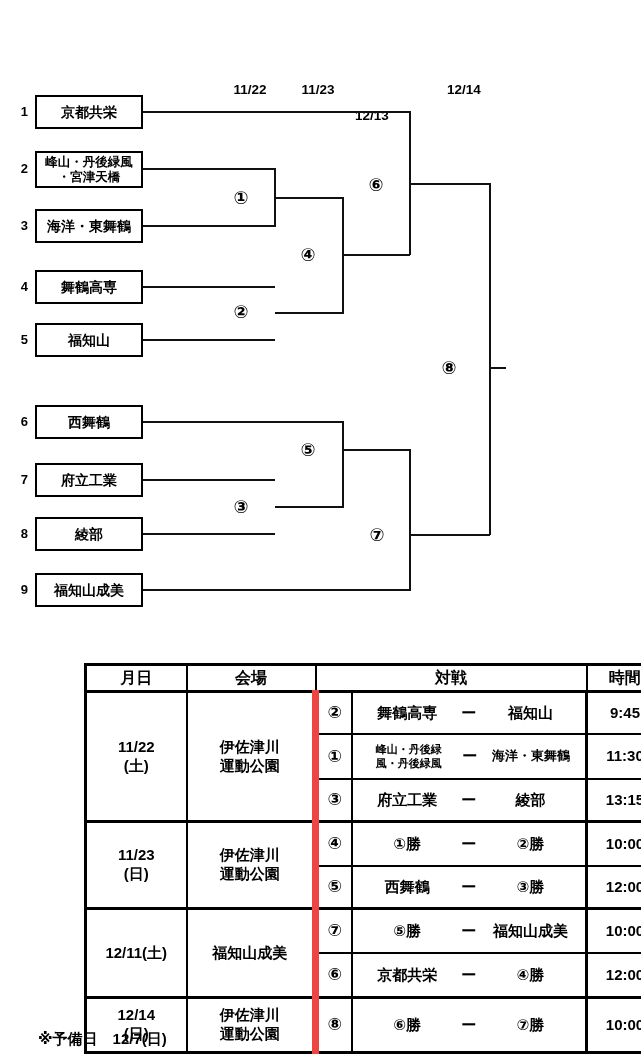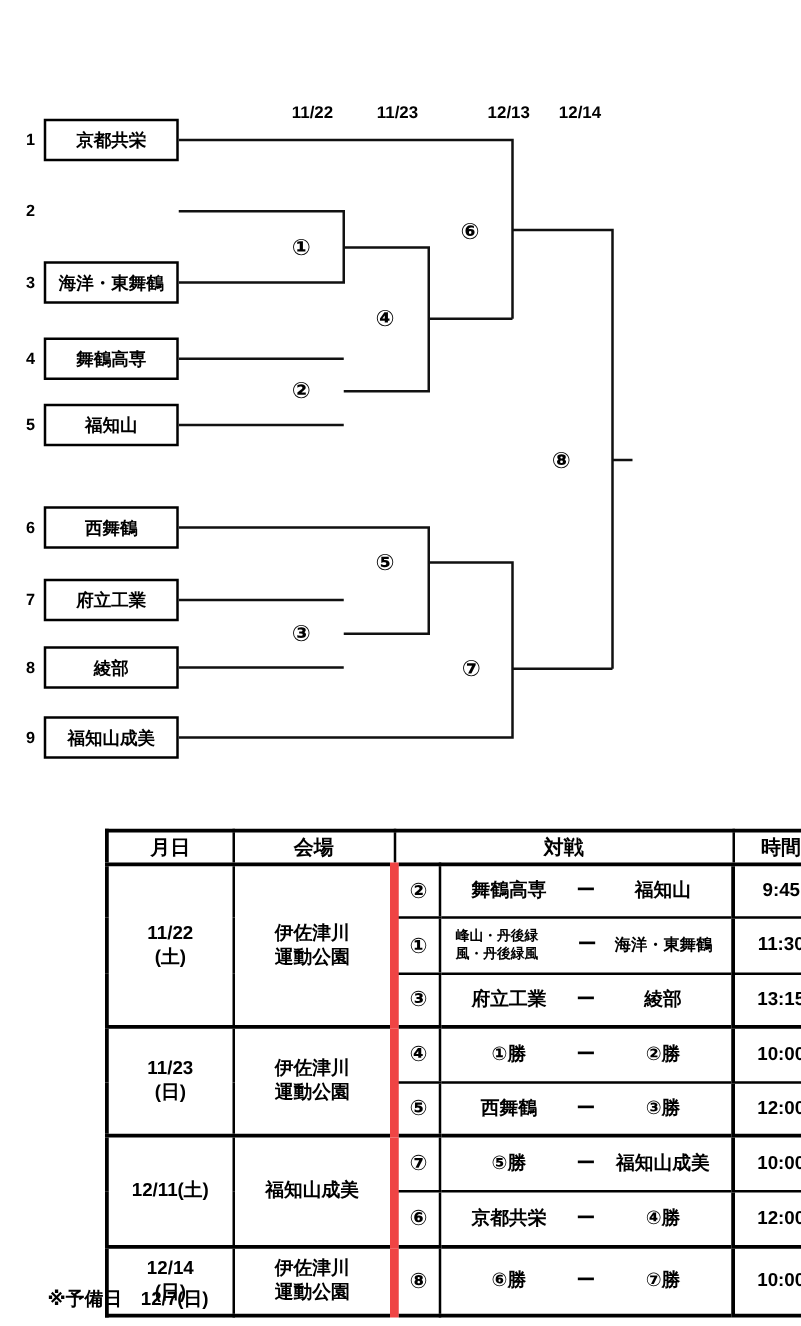--- a/index.html
+++ b/index.html
@@ -41,34 +41,34 @@
   tr.hdr th{border-bottom:3px solid #000;}
   td.c-venue{border-right:7px solid #ef4444;}
   td.c-num{border-right:2px dotted #000;font-size:17px;}
   td.c-teams{border-right:3px solid #000;}
   tr.sub td{border-top:2px dashed #000;}
   tr.gstart td{border-top:3px solid #000;}
   tr.h40 td{height:40px;} tr.h42 td{height:42px;} tr.h43 td{height:43px;} tr.h52 td{height:52px;}
   .vs{display:flex;align-items:center;justify-content:space-between;padding:0 10px;}
   .vs .t{flex:1;text-align:center;white-space:nowrap;}
   .vs .dash{width:34px;text-align:center;flex:0 0 auto;}
-  .vs .t.small2{font-size:11px;line-height:1.2;text-align:left;padding-left:2px;}
+  .vs .t.small2{font-size:11px;line-height:1.2;text-align:center;padding-left:2px;}
   .vs .t.small2 .l{display:block;}
   .vs .t.mid{font-size:13px;}
   .footer-note{left:38px;top:1030px;font-size:15px;font-weight:700;}
 </style>
 </head>
 <body>
 
 <div class="page">
 
 
   <div class="abs round-date" style="left:250px;">11/22</div>
   <div class="abs round-date" style="left:318px;">11/23</div>
-  <div class="abs round-date" style="left:407px;">12/13</div>
+  <div class="abs round-date" style="left:372px;margin-top:26px;">12/13</div>
   <div class="abs round-date" style="left:464px;">12/14</div>
 
   <svg class="abs lines" width="641" height="650" viewBox="0 0 641 650" fill="none" stroke="#111" stroke-width="2">
     <path d="M143 112 H410 V255"></path>
     <path d="M143 169 H275 V226 H143"></path>
     <path d="M275 198 H343 V313 H275 M275 287 H143 M275 340 H143"></path>
     <path d="M343 255 H410"></path>
     <path d="M410 184 H490 V535"></path>
     <path d="M143 422 H343 V507 H275 M275 480 H143 M275 534 H143"></path>
     <path d="M343 450 H410 V590 H143"></path>
@@ -82,20 +82,24 @@
   <div class="abs seed" style="top:279px;">4</div>
   <div class="abs seed" style="top:332px;">5</div>
   <div class="abs seed" style="top:414px;">6</div>
   <div class="abs seed" style="top:472px;">7</div>
   <div class="abs seed" style="top:526px;">8</div>
   <div class="abs seed" style="top:582px;">9</div>
 
   <div class="abs team-box" style="top:95px;">
       <span>京都共栄</span>
     </div>
+  <div class="abs team-box two-line" style="top:151px;height:37px;">
+    <span class="l">峰山・丹後緑風</span>
+    <span class="l">・宮津天橋</span>
+  </div>
   <div class="abs team-box" style="top:209px;">
       <span>海洋・東舞鶴</span>
     </div>
   <div class="abs team-box" style="top:270px;">
       <span>舞鶴高専</span>
     </div>
   <div class="abs team-box" style="top:323px;">
       <span>福知山</span>
     </div>
   <div class="abs team-box" style="top:405px;">

